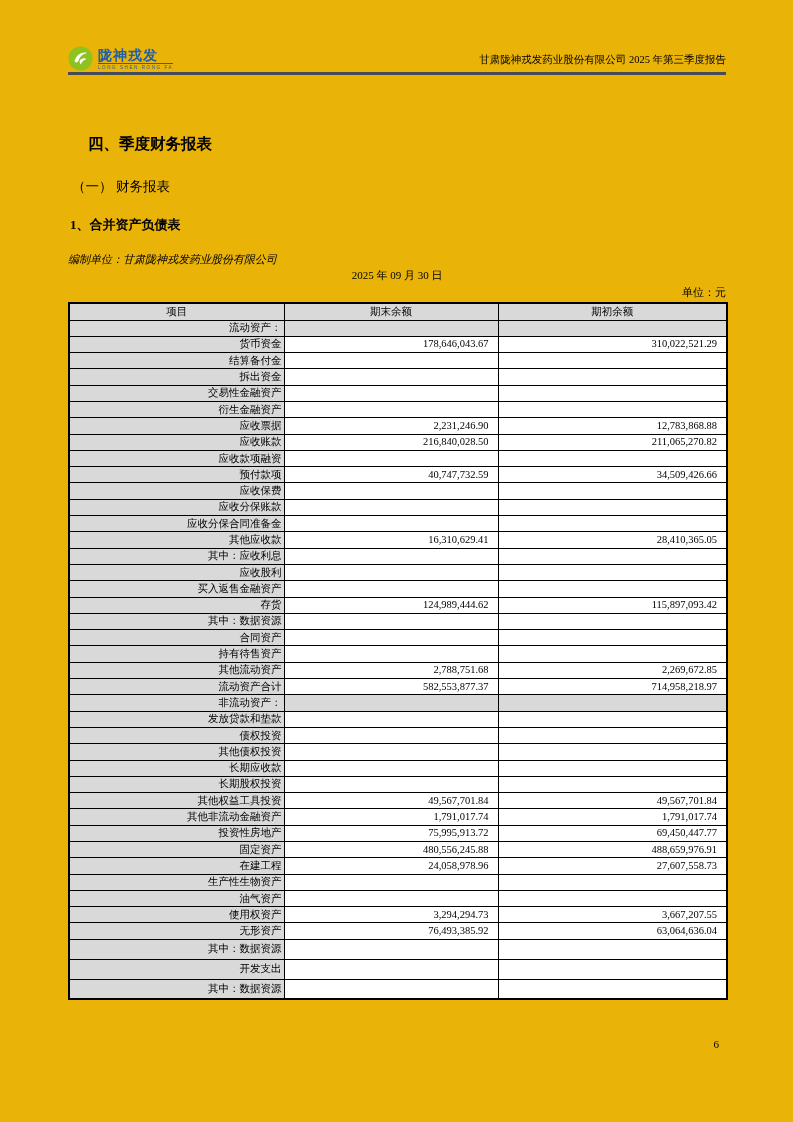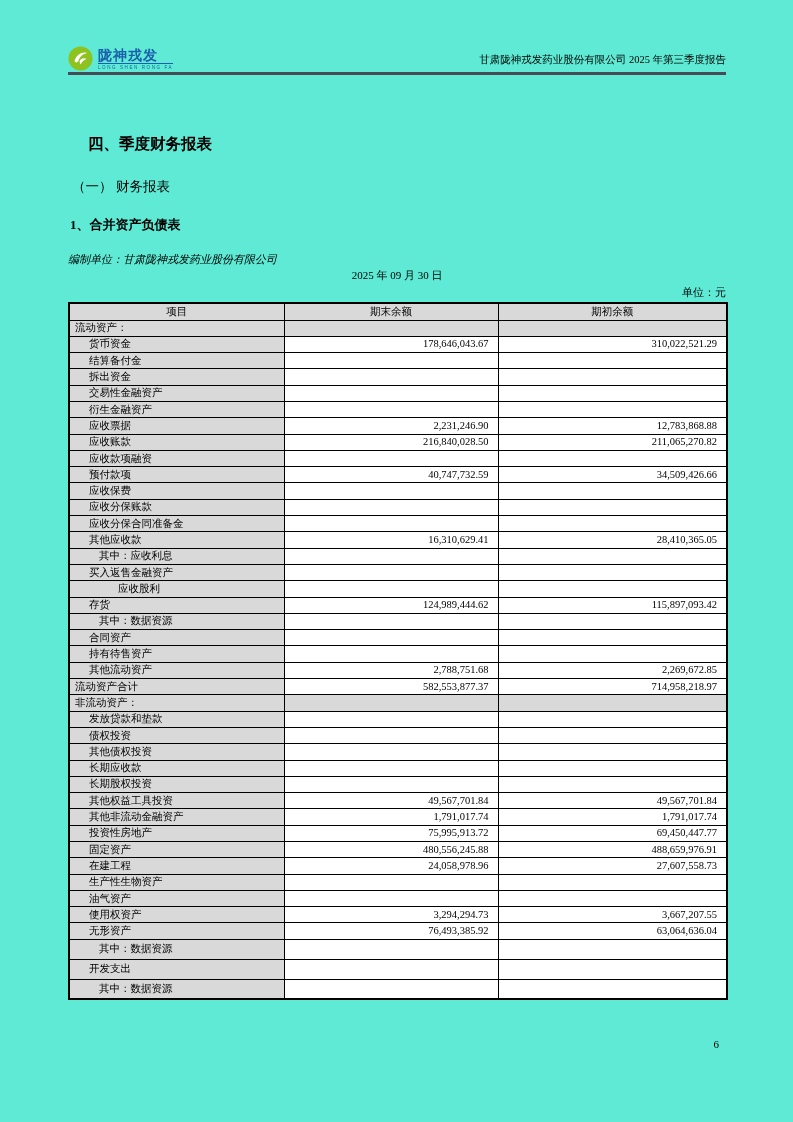--- a/index.html
+++ b/index.html
@@ -2,21 +2,21 @@
 <html><head>
 <meta charset="utf-8">
 <style>
   * { margin: 0; padding: 0; box-sizing: border-box; }
   html, body { background: #888; }
   body { font-family: "Liberation Serif", "DejaVu Serif", serif; }
   .page {
     position: relative;
     width: 793px; height: 1122px;
     margin: 0 auto;
-    background: #5eead4;
+    background: #eab308;
     overflow: hidden;
   }
   
   .hdr { position: absolute; left: 68px; top: 45px; width: 658px; height: 28px; }
   .logo { position: absolute; left: 0; top: 1px; display: flex; align-items: flex-start; }
   .logo-icon { width: 25px; height: 25px; display: block; }
   .brand { margin-left: 5px; padding-top: 2px; }
   .brand-cn { font-size: 14px; font-weight: bold; color: #1c5fac; letter-spacing: 1px; line-height: 14px; font-family: "Liberation Sans", sans-serif; }
   .brand-en { font-size: 4.5px; color: #1c5fac; letter-spacing: 1.6px; line-height: 6px; font-family: "Liberation Sans", sans-serif; border-top: 1px solid #1c5fac; margin-top: 1px; padding-top: 1px; white-space: nowrap; }
   .hdr-title { position: absolute; right: 0; top: 8px; font-size: 10.5px; color: #000; }
@@ -38,21 +38,21 @@
     font-weight: normal;
     line-height: 12px;
     padding: 0 2px;
     overflow: hidden;
     white-space: nowrap;
   }
   thead tr { height: 17px; }
   tbody tr { height: 16.3px; }
   tbody tr.tall { height: 20px; }
   th { background: #d9d9d9; text-align: center; }
-  .label-cell { background: #d9d9d9; text-align: left; }
+  .label-cell { background: #d9d9d9; text-align: right; }
   .num-cell { background: #ffffff; text-align: right; padding-right: 9px; }
   tr.section .num-cell { background: #d9d9d9; }
   .ind0 { padding-left: 5px; }
   .ind1 { padding-left: 19px; margin-left: 16px; }
   .ind2 { padding-left: 29px; }
   .ind3 { padding-left: 48px; }
   
   .page-num { position: absolute; right: 74px; top: 1038px; font-size: 11px; color: #000; }
 </style>
 </head>
@@ -167,26 +167,26 @@
             <td class="label-cell ind1">其他应收款</td>
             <td class="num-cell">16,310,629.41</td>
             <td class="num-cell">28,410,365.05</td>
           </tr>
           <tr>
             <td class="label-cell ind2">其中：应收利息</td>
             <td class="num-cell"></td>
             <td class="num-cell"></td>
           </tr>
           <tr>
+            <td class="label-cell ind3">应收股利</td>
+            <td class="num-cell"></td>
+            <td class="num-cell"></td>
+          </tr>
+          <tr>
             <td class="label-cell ind1">买入返售金融资产</td>
-            <td class="num-cell"></td>
-            <td class="num-cell"></td>
-          </tr>
-          <tr>
-            <td class="label-cell ind3">应收股利</td>
             <td class="num-cell"></td>
             <td class="num-cell"></td>
           </tr>
           <tr>
             <td class="label-cell ind1">存货</td>
             <td class="num-cell">124,989,444.62</td>
             <td class="num-cell">115,897,093.42</td>
           </tr>
           <tr>
             <td class="label-cell ind2">其中：数据资源</td>

